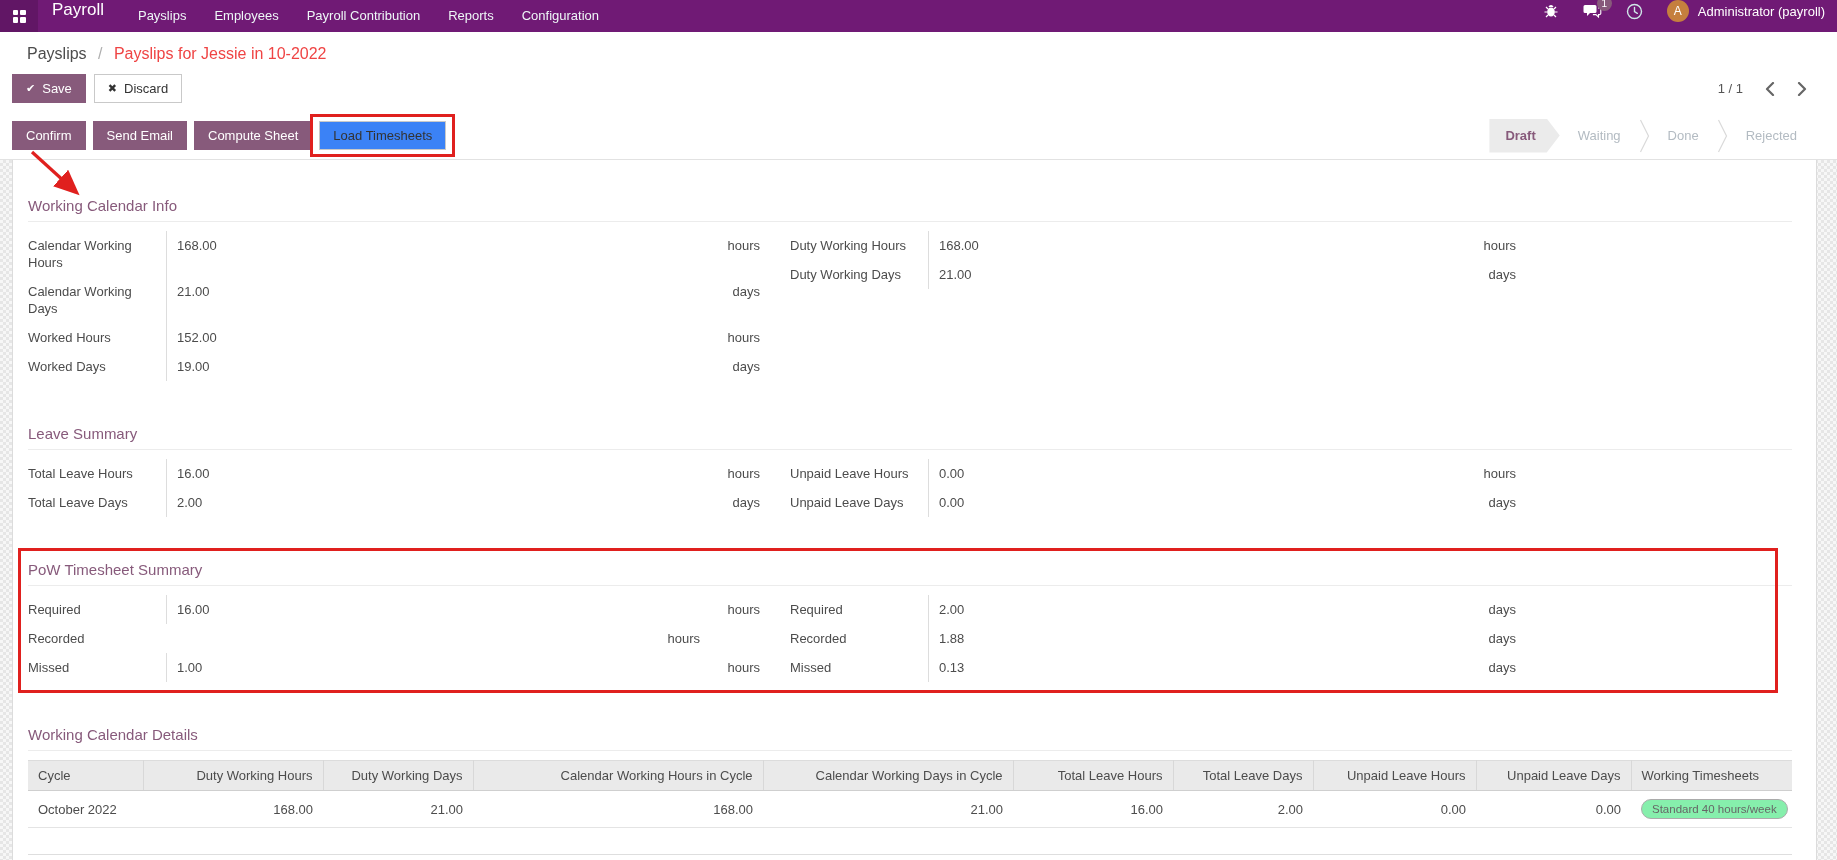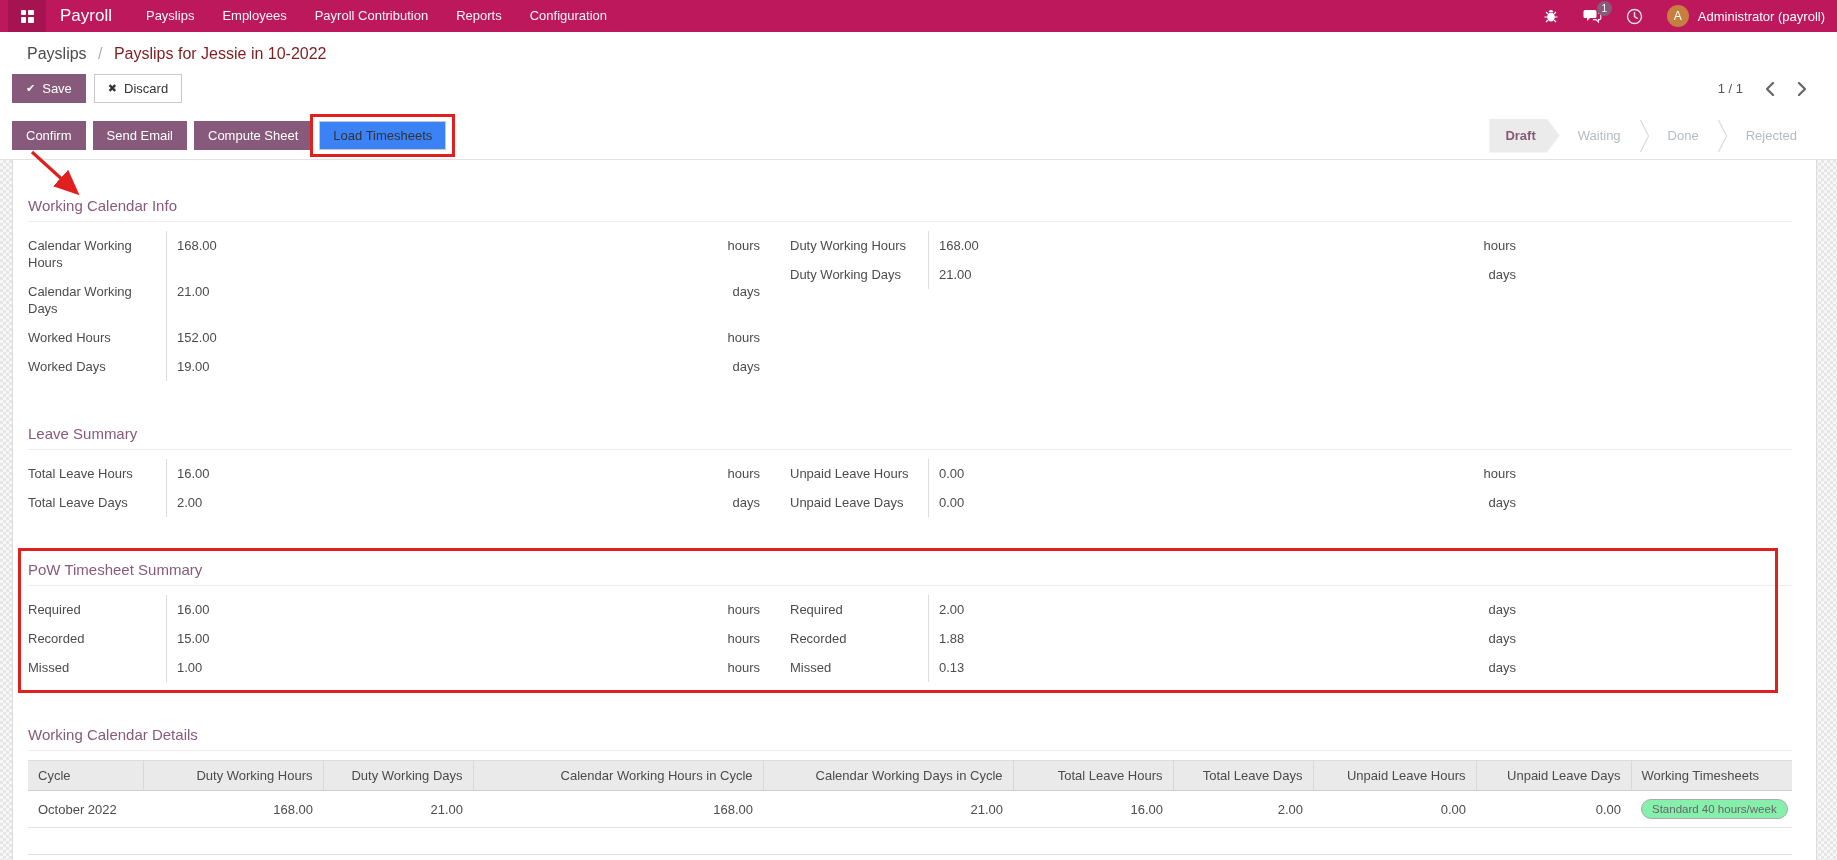--- a/index.html
+++ b/index.html
@@ -11,24 +11,23 @@
     background:#fff;
     position: relative;
     overflow: hidden;
     display: flex;
     flex-direction: column;
   }
 
   
   .topbar {
     height: 32px; flex: 0 0 32px;
-    background: #be185d;
-    display: flex; align-items: center;
+    background: #701a75;
+    display: flex; align-items: flex-start;
     color: #fff;
-    padding-left: 8px;
   }
   .apps-btn { width:38px; height:32px; background: rgba(0,0,0,0.13); display:flex; align-items:center; justify-content:center; cursor:pointer; }
   .grid-icon { width:13px; height:13px; display:grid; grid-template-columns:1fr 1fr; gap:2px; }
   .grid-icon span { background:#fff; border-radius:1px; }
   .brand { font-size:17px; margin:0 20px 0 14px; cursor:pointer; white-space:nowrap; }
   .menu { display:flex; align-items:center; height:100%; }
   .menu-item { padding:0 14px; line-height:32px; font-size:13px; color:#eef7f7; cursor:pointer; white-space:nowrap; }
   .top-right { margin-left:auto; display:flex; align-items:center; gap:24px; padding-right:12px; }
   .sys-icon { position:relative; display:flex; align-items:center; cursor:pointer; }
   .badge {
@@ -38,21 +37,21 @@
   }
   .user-block { display:flex; align-items:center; gap:9px; cursor:pointer; }
   .avatar { width:22px; height:22px; border-radius:50%; background:#C57F3E; color:#fff; font-size:12px; display:flex; align-items:center; justify-content:center; }
   .user-name { font-size:13px; color:#fff; white-space:nowrap; }
 
   
   .control-panel { background:#fff; }
   .breadcrumb-row { padding: 13px 0 9px 27px; font-size:16px; }
   .bc-parent { color:#4c4c4c; cursor:pointer; }
   .bc-sep { color:#b0b0b0; margin:0 7px; }
-  .bc-current { color:#7f1d1d; }
+  .bc-current { color:#ef4444; }
   .button-row { display:flex; align-items:center; padding: 2px 30px 9px 12px; }
   .btn { font-size:13px; padding:6px 13px; cursor:pointer; border:1px solid transparent; display:inline-flex; align-items:center; gap:7px; background:#fff; }
   .btn-primary { background:#875A7B; border-color:#875A7B; color:#fff; }
   .btn-secondary { background:#fff; border-color:#c9c9c9; color:#333; }
   .btn + .btn { margin-left:8px; }
   .btn .glyph { font-size:11px; }
   .pager { margin-left:auto; display:flex; align-items:center; gap:22px; color:#555; }
   .pager-count { font-size:13px; }
   .pager-arrow { cursor:pointer; display:flex; align-items:center; }
 
@@ -343,21 +342,20 @@
     <div class="group-grid">
       <div class="field-col col-left">
   <div class="field">
     <span class="f-label">Required</span>
     <span class="f-value">16.00</span>
     <span class="f-unit">hours</span>
   </div>
 
   <div class="field">
     <span class="f-label">Recorded</span>
-    <span class="f-value">15.00</span>
     <span class="f-unit">hours</span>
   </div>
 
   <div class="field">
     <span class="f-label">Missed</span>
     <span class="f-value">1.00</span>
     <span class="f-unit">hours</span>
   </div>
 </div>
       <div class="field-col col-right">

